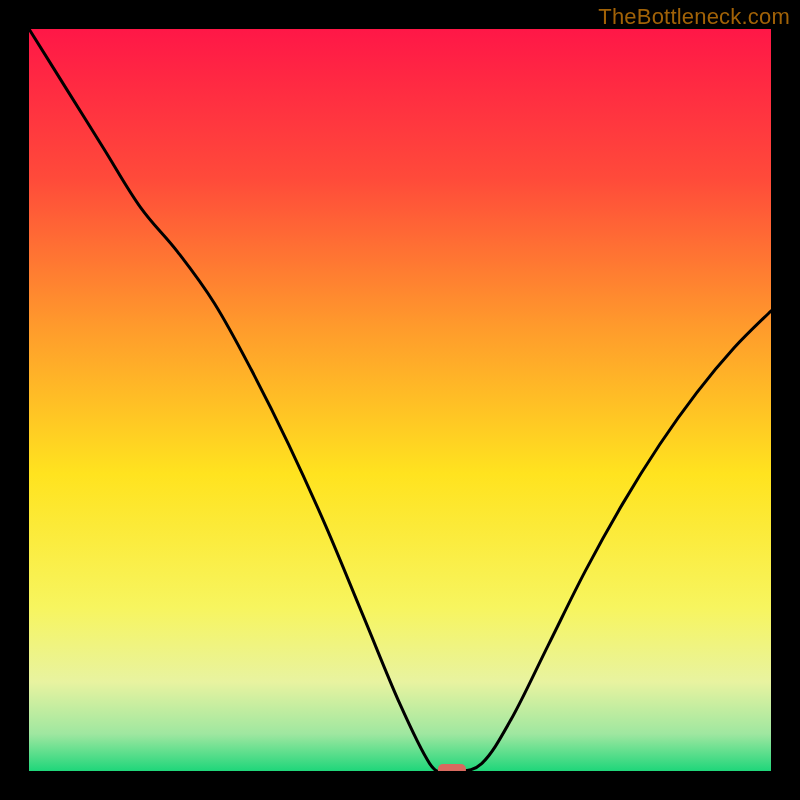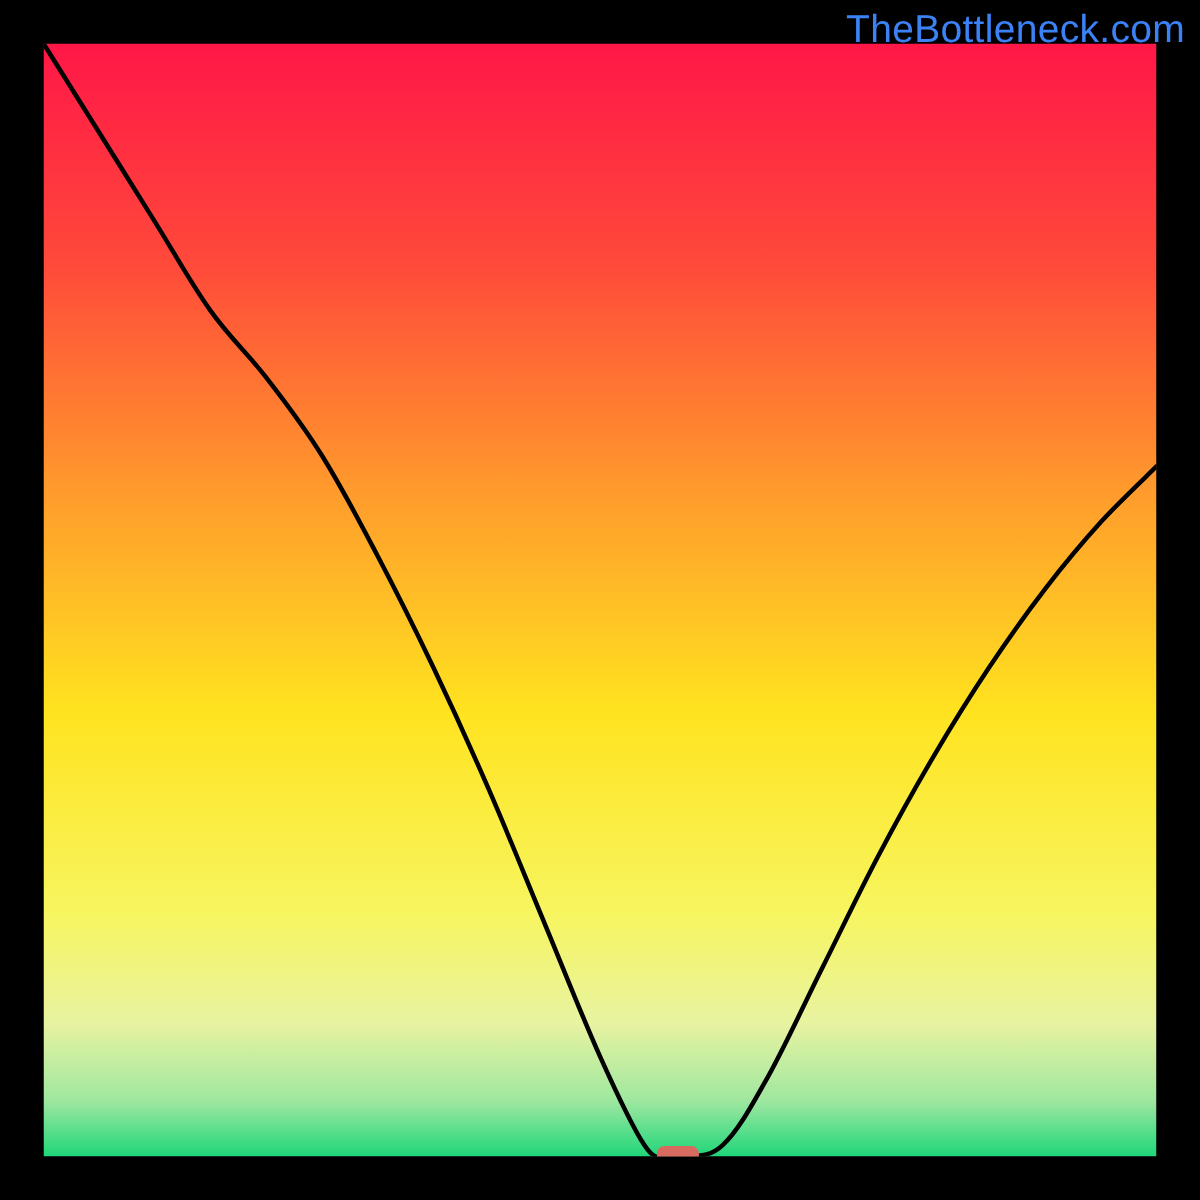--- a/index.html
+++ b/index.html
@@ -16,22 +16,22 @@
     left: 0;
     top: 0;
     width: 800px;
     height: 800px;
     background: #000;
   }
   .watermark {
     position: absolute;
     top: 4px;
     right: 10px;
-    color: #3b82f6;
-    font-size: 26px;
+    color: #a16207;
+    font-size: 22px;
     font-weight: 500;
     letter-spacing: 0.2px;
     user-select: none;
   }
   .plot {
     position: absolute;
     left: 29px;
     top: 29px;
     width: 742px;
     height: 742px;

